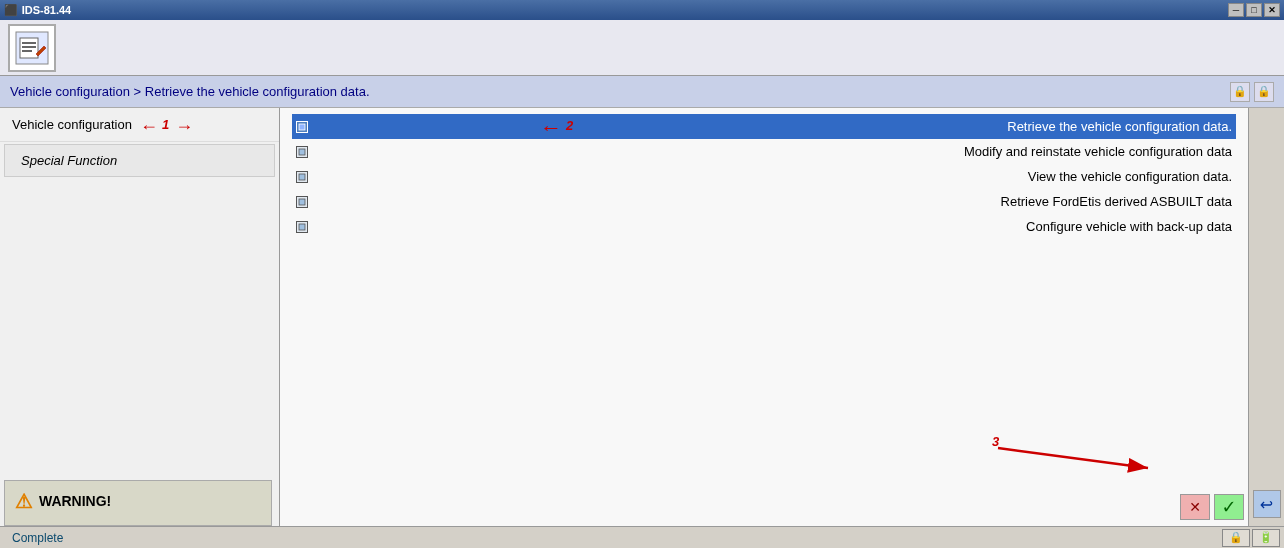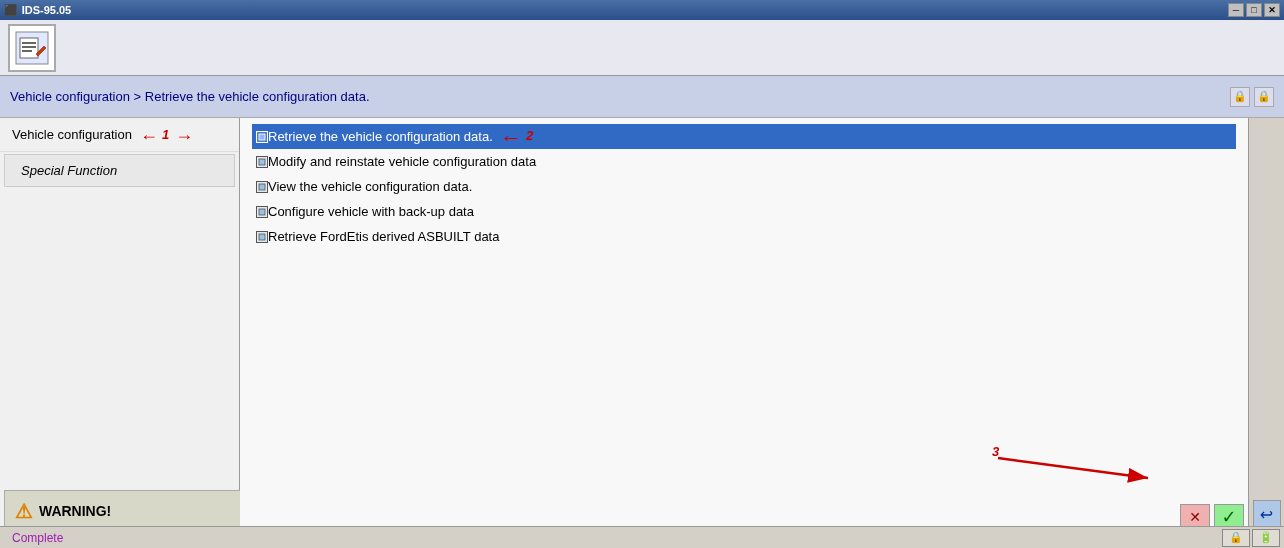--- a/index.html
+++ b/index.html
@@ -66,40 +66,40 @@
       justify-content: center;
       position: relative;
     }
     .logo-icon svg {
       width: 36px;
       height: 36px;
     }
 
     
     .breadcrumb-bar {
-      height: 42px;
+      height: 32px;
       background: #c8d0e8;
       display: flex;
       align-items: center;
       padding: 0 10px;
       font-size: 13px;
       color: #000080;
       border-bottom: 1px solid #aaa;
     }
 
     
     .main-content {
       display: flex;
       height: calc(548px - 20px - 56px - 28px - 28px - 22px);
       position: relative;
     }
 
     
     .sidebar {
-      width: 240px;
+      width: 280px;
       background: #f0f0f0;
       border-right: 1px solid #999;
       display: flex;
       flex-direction: column;
     }
     .vehicle-config-row {
       display: flex;
       align-items: center;
       padding: 6px 12px;
       background: #f0f0f0;
@@ -122,21 +122,23 @@
       flex: 1;
       background: #f8f8f8;
       padding: 6px 12px;
     }
 
     .menu-item {
       display: flex;
       align-items: center;
       padding: 5px 4px;
       cursor: pointer;
+      gap: 8px;
       font-size: 13px;
+      justify-content: space-between;
     }
     .menu-item.selected {
       background: #316ac5;
       color: white;
     }
     .menu-item-icon {
       width: 12px;
       height: 12px;
       border: 1px solid #555;
       background: #e0e8f0;
@@ -202,21 +204,21 @@
       height: 22px;
       background: #d4d0c8;
       border-top: 1px solid #999;
       display: flex;
       align-items: center;
       justify-content: space-between;
       padding: 0 4px;
     }
     .status-text {
       font-size: 12px;
-      color: #a21caf;
+      color: #0c4a6e;
       padding-left: 8px;
     }
     .bottom-right-btns {
       display: flex;
       gap: 2px;
     }
     .bottom-btn {
       width: 28px;
       height: 18px;
       display: flex;
@@ -250,21 +252,21 @@
       background: #ffb0b0;
       color: #880000;
     }
   </style>
 </head>
 <body>
 
 <div class="title-bar">
   <div class="title-bar-left">
     <span>⬛</span>
-    <span>IDS-95.05</span>
+    <span>IDS-81.44</span>
   </div>
   <div class="title-bar-controls">
     <div class="title-btn">─</div>
     <div class="title-btn">□</div>
     <div class="title-btn">✕</div>
   </div>
 </div>
 
 <div class="logo-bar">
   <div class="logo-icon">
@@ -344,29 +346,29 @@
             </svg>
           </div>
           <span>View the vehicle configuration data.</span>
         </div>
         <div class="menu-item">
           <div class="menu-item-icon">
             <svg width="8" height="8" viewBox="0 0 8 8">
               <rect x="1" y="1" width="6" height="6" fill="#a0c0e0" stroke="#555" stroke-width="0.8"></rect>
             </svg>
           </div>
-          <span>Configure vehicle with back-up data</span>
+          <span>Retrieve FordEtis derived ASBUILT data</span>
         </div>
         <div class="menu-item">
           <div class="menu-item-icon">
             <svg width="8" height="8" viewBox="0 0 8 8">
               <rect x="1" y="1" width="6" height="6" fill="#a0c0e0" stroke="#555" stroke-width="0.8"></rect>
             </svg>
           </div>
-          <span>Retrieve FordEtis derived ASBUILT data</span>
+          <span>Configure vehicle with back-up data</span>
         </div>
       </div>
 
     <div style="position:absolute; bottom:52px; right:80px; display:flex; align-items:center;">
       <svg width="180" height="40" viewBox="0 0 180 40" xmlns="http://www.w3.org/2000/svg">
         <defs>
           <marker id="arrowhead3" markerWidth="8" markerHeight="6" refX="8" refY="3" orient="auto">
             <polygon points="0 0, 8 3, 0 6" fill="#cc0000"></polygon>
           </marker>
         </defs>

